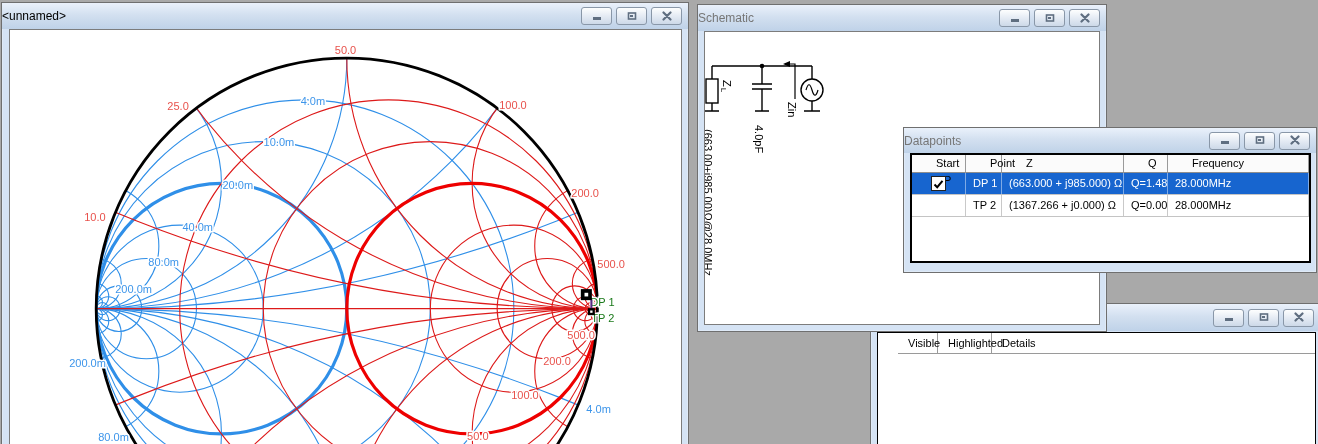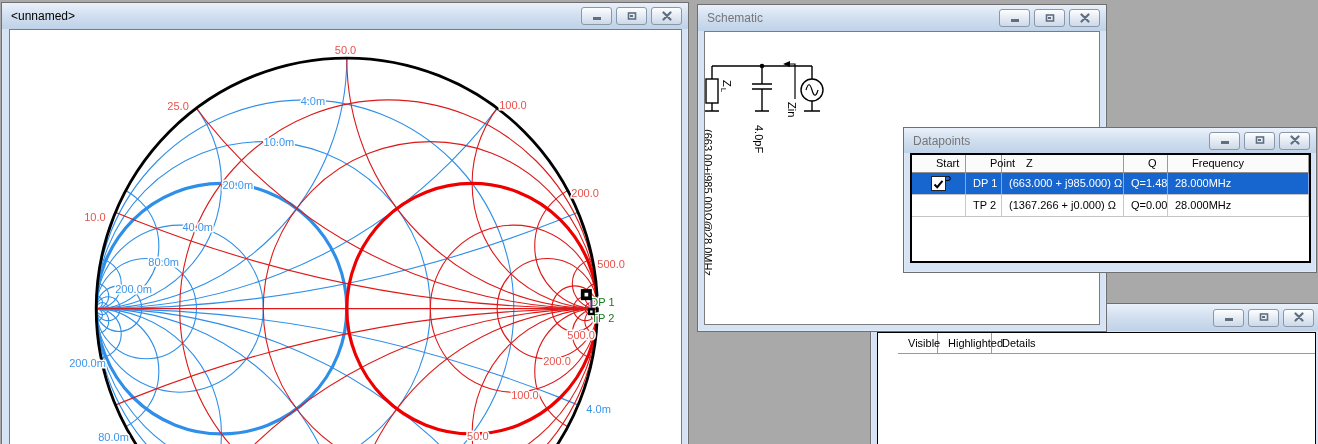--- a/index.html
+++ b/index.html
@@ -1,21 +1,21 @@
 <!DOCTYPE html>
 <html><head>
 <meta charset="utf-8">
 <style>
   html,body{margin:0;padding:0;width:1318px;height:444px;overflow:hidden;
     background:#a9a9a9;font-family:"Liberation Sans",sans-serif;}
   .window{position:absolute;background:#d5e3f4;border:1px solid #6f6f6f;
     box-shadow:0 0 0 1px rgba(255,255,255,.25) inset;}
   .titlebar{height:26px;display:flex;align-items:center;
     background:linear-gradient(#eaf1fb,#d3e0f0 45%,#bfd2e8);}
-  .titlebar .title{margin-left:9px;font-size:12px;color:#000;}
+  .titlebar .title{font-size:12px;color:#000;}
   .titlebar.inactive .title{color:#767676;}
   .btns{margin-left:auto;margin-right:6px;display:flex;gap:4px;}
   .wbtn{width:31px;height:18px;border:1px solid #8997a8;border-radius:3px;
     background:linear-gradient(#fdfefe,#e7edf5 45%,#cdd9e8);
     display:flex;align-items:center;justify-content:center;padding:0;cursor:default;}
   .content{position:absolute;left:6px;right:6px;top:26px;bottom:6px;
     background:#fff;border:1px solid #7c7c7c;}
   
   #win-smith{left:1px;top:2px;width:686px;height:460px;z-index:4;}
   #win-smith .content{left:7px;}

